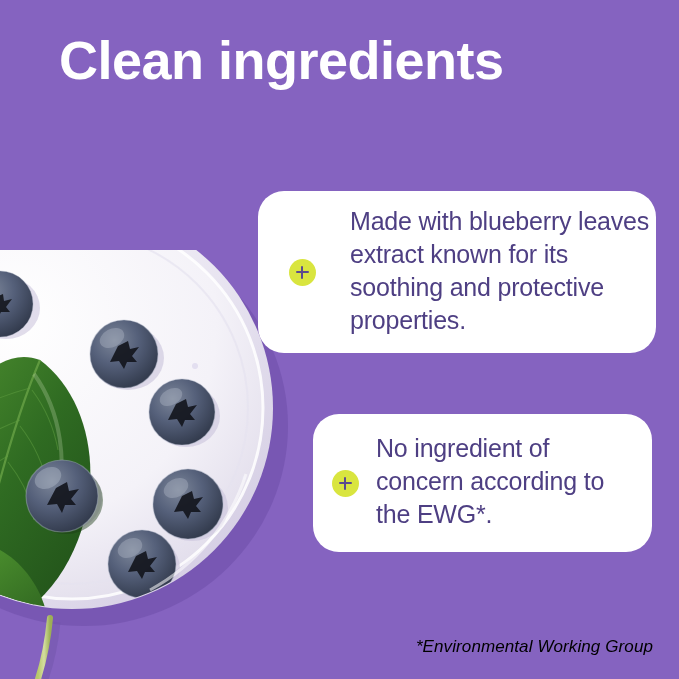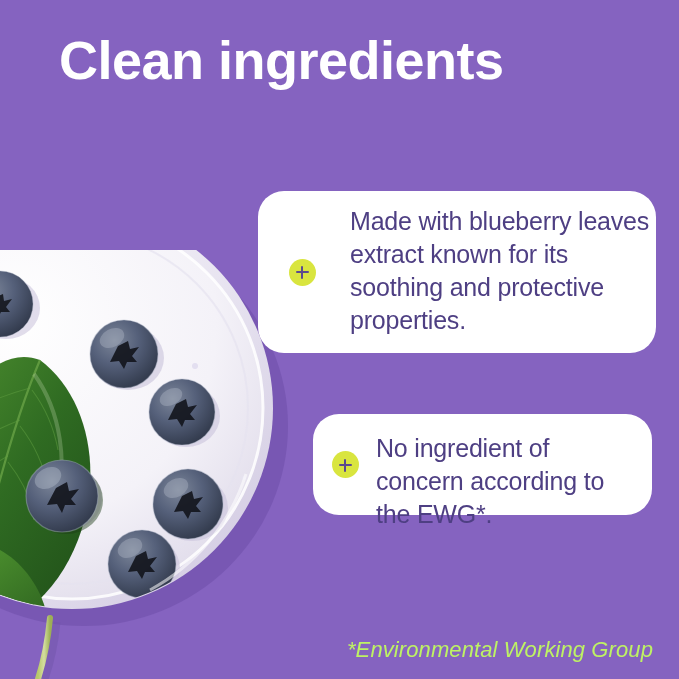--- a/index.html
+++ b/index.html
@@ -58,21 +58,21 @@
     left: 258px;
     top: 191px;
     width: 398px;
     height: 162px;
     border-radius: 26px;
   }
   #card-2 {
     left: 313px;
     top: 414px;
     width: 339px;
-    height: 101px;
+    height: 138px;
   }
 
   .card-badge {
     position: absolute;
     width: 27px;
     height: 27px;
     border-radius: 50%;
     background: #d9e53f;
     top: 50%;
     margin-top: -13.5px;
@@ -112,22 +112,22 @@
     left: 63px;
     top: 18px;
     width: 265px;
   }
 
   
   #footnote {
     position: absolute;
     right: 26px;
     top: 637px;
-    color: #bef264;
-    font-size: 22px;
+    color: #000000;
+    font-size: 17px;
     font-style: italic;
     font-weight: 400;
     letter-spacing: 0.1px;
     white-space: nowrap;
     text-align: right;
   }
 </style>
 </head>
 <body>
 

